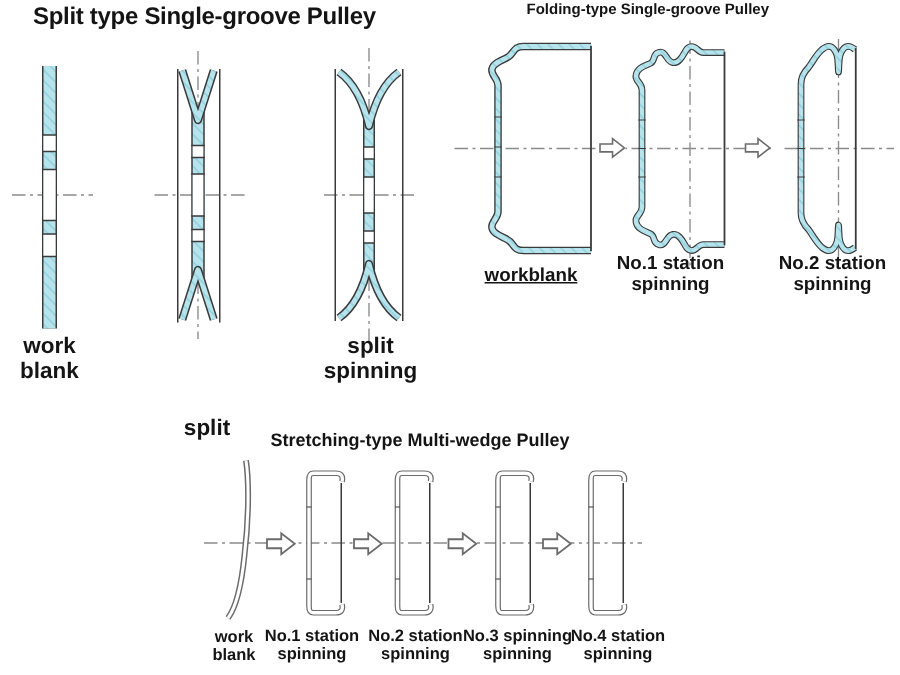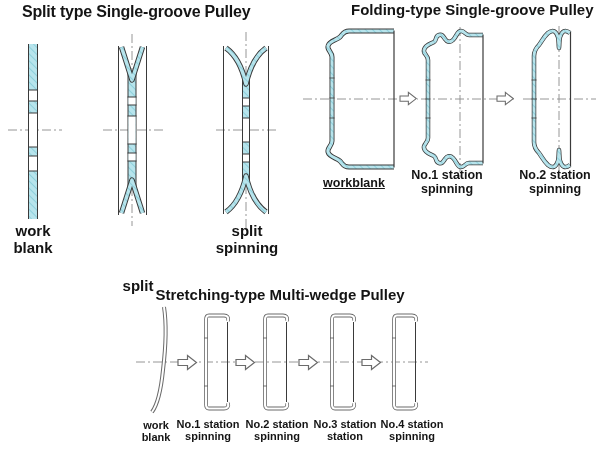--- a/index.html
+++ b/index.html
@@ -1,22 +1,22 @@
 <!DOCTYPE html>
 <html style="--background: #ffffff; --sheet-fill: #b7e4ec; --hatch-line: #8fd0dc; --outline: #3a3a3a; --gray-outline: #6b6b6b; --centerline: #8a8a8a; --text: #141414;"><head>
 <meta charset="utf-8">
 <style>
   * { margin:0; padding:0; box-sizing:border-box; }
   html,body { background:#fff; }
   body { font-family:"Liberation Sans", sans-serif; }
   .canvas { position:relative; width:600px; height:450px; background:var(--background,#fff); overflow:hidden; }
   .title { position:absolute; font-weight:bold; color:var(--text,#111); white-space:nowrap;text-align:center; }
   .title.t1 { left:22px; top:3px; font-size:16px; letter-spacing:-0.2px; }
-  .title.t2 { left:351px; top:1px; font-size:15px; }
-  .title.t3 { left:140px; top:286px; width:280px; font-size:15px; }
+  .title.t2 { left:351px; top:1px; font-size:10px; }
+  .title.t3 { left:140px; top:286px; width:280px; font-size:12px; }
   .label { position:absolute; font-weight:bold; color:var(--text,#111); text-align:center; line-height:1.1; }
   .s1 { font-size:15px; }
   .s2 { font-size:12.5px; }
   .s3 { font-size:11px; }
   svg.scene { position:absolute; left:0; top:0; }
   .dashdot { stroke:var(--centerline,#8a8a8a); stroke-width:0.9; fill:none; stroke-dasharray:9 3 2 3; }
   .thin  { stroke:var(--outline,#3a3a3a); fill:none; }
   .sheetU { stroke:var(--outline,#3a3a3a); fill:none; stroke-linejoin:round; stroke-linecap:butt; }
   .sheetO { stroke:url(#hatch); fill:none; stroke-linejoin:round; stroke-linecap:butt; }
   .gsheetU { stroke:var(--gray-outline,#6b6b6b); fill:none; stroke-linejoin:round; }
@@ -161,16 +161,16 @@
   <div class="label s1" style="left:108px; top:232px; width:60px;margin-top:46px;">split</div>
   <div class="label s1" style="left:205px; top:223px; width:84px;">split spinning</div>
 
   <div class="label s2" style="left:314px; top:177px; width:80px;text-decoration:underline;">workblank</div>
   <div class="label s2" style="left:402px; top:169px; width:90px;">No.1 station spinning</div>
   <div class="label s2" style="left:510px; top:169px; width:90px;">No.2 station spinning</div>
 
   <div class="label s3" style="left:133px; top:419px; width:46px;">work blank</div>
   <div class="label s3" style="left:170px; top:418px; width:76px;">No.1 station spinning</div>
   <div class="label s3" style="left:239px; top:418px; width:76px;">No.2 station spinning</div>
-  <div class="label s3" style="left:307px; top:418px; width:76px;">No.3 station station</div>
+  <div class="label s3" style="left:307px; top:418px; width:76px;">No.3 spinning spinning</div>
   <div class="label s3" style="left:374px; top:418px; width:76px;">No.4 station spinning</div>
 
 </div>
 
 </body></html>

